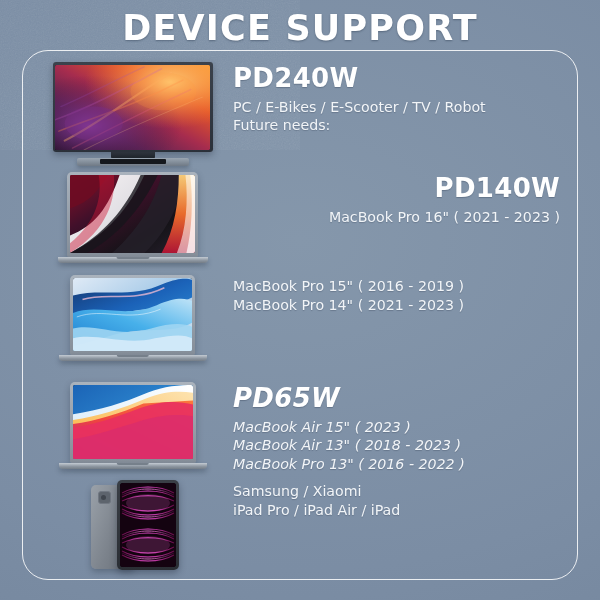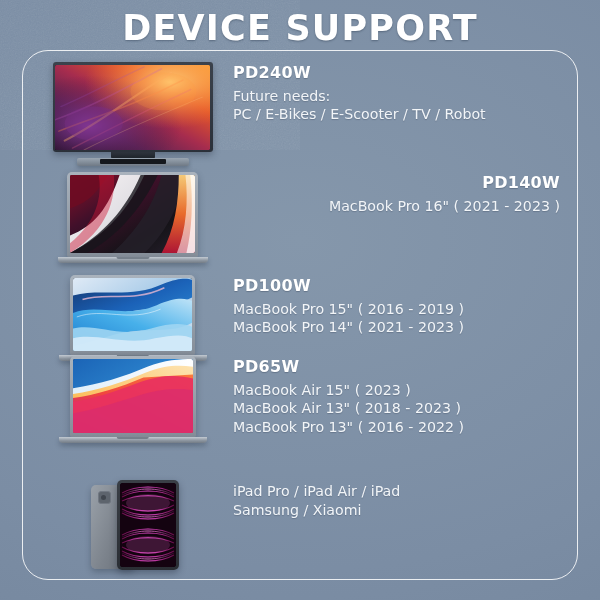--- a/index.html
+++ b/index.html
@@ -76,21 +76,21 @@
     justify-content: center;
     align-items: center;
   }
   .text-cell {
     flex: 1;
     padding-left: 8px;
     padding-top: 2px;
   }
   .watt {
     color: #ffffff;
-    font-size: 16px;
+    font-size: 26px;
     font-weight: bold;
     font-family: "DejaVu Sans", sans-serif;
     letter-spacing: .3px;
     line-height: 1.1;
     margin-bottom: 5px;
     text-shadow: 0 1px 1px rgba(45,60,80,.35);
   }
   .desc {
     color: #f2f5f8;
     font-size: 14.2px;
@@ -276,22 +276,22 @@
             </svg>
           </div>
         </div>
         <div class="tv-neck"></div>
         <div class="tv-base"></div>
         <div class="tv-bar"></div>
       </div>
     </div>
     <div class="text-cell">
       <div class="watt">PD240W</div>
+      <div class="desc">PC / E-Bikes / E-Scooter / TV / Robot</div>
       <div class="desc">Future needs:</div>
-      <div class="desc">PC / E-Bikes / E-Scooter / TV / Robot</div>
     </div>
   </div>
 
   <div class="row" style="top:172px;text-align:right;">
     <div class="device-cell">
       <div class="lap-wrap" style="width:150px;">
         <div class="lap-lid" style="width:131px;height:85px;margin:0 auto;">
           <div class="lap-screen">
             <svg class="wall" viewBox="0 0 131 80" preserveAspectRatio="none">
               <defs>
@@ -366,27 +366,26 @@
               <path d="M4,40 C32,30 58,46 92,32" stroke="#ffffff" stroke-width="1" fill="none" opacity=".5"></path>
             </svg>
           </div>
         </div>
         <div class="lap-base" style="width:148px;">
           <div class="lap-notch-bottom"></div>
         </div>
       </div>
     </div>
     <div class="text-cell">
-      <div class="watt">PD100W</div>
       <div class="desc">MacBook Pro 15" ( 2016 - 2019 )</div>
       <div class="desc">MacBook Pro 14" ( 2021 - 2023 )</div>
     </div>
   </div>
 
-  <div class="row" style="top:356px;">
+  <div class="row" style="top:382px;font-style:italic;">
     <div class="device-cell">
       <div class="lap-wrap" style="width:148px;">
         <div class="lap-lid" style="width:126px;height:81px;margin:0 auto;">
           <div class="lap-screen">
             <svg class="wall" viewBox="0 0 126 76" preserveAspectRatio="none">
               <defs>
                 <linearGradient id="bs1" x1="0" y1="1" x2="1" y2="0">
                   <stop offset="0" stop-color="#c2287a"></stop>
                   <stop offset="0.45" stop-color="#f0453f"></stop>
                   <stop offset="1" stop-color="#fb7a3c"></stop>
@@ -473,18 +472,18 @@
                 <path d="M2,70 C18,78 38,78 54,70"></path>
               </g>
               <ellipse cx="28" cy="20" rx="22" ry="9" fill="#ff6fe0" opacity=".18"></ellipse>
               <ellipse cx="28" cy="62" rx="22" ry="9" fill="#ff6fe0" opacity=".18"></ellipse>
             </svg>
           </div>
         </div>
       </div>
     </div>
     <div class="text-cell">
+      <div class="desc">Samsung / Xiaomi</div>
       <div class="desc">iPad Pro / iPad Air / iPad</div>
-      <div class="desc">Samsung / Xiaomi</div>
     </div>
   </div>
 
 </div>
 
 </body></html>

